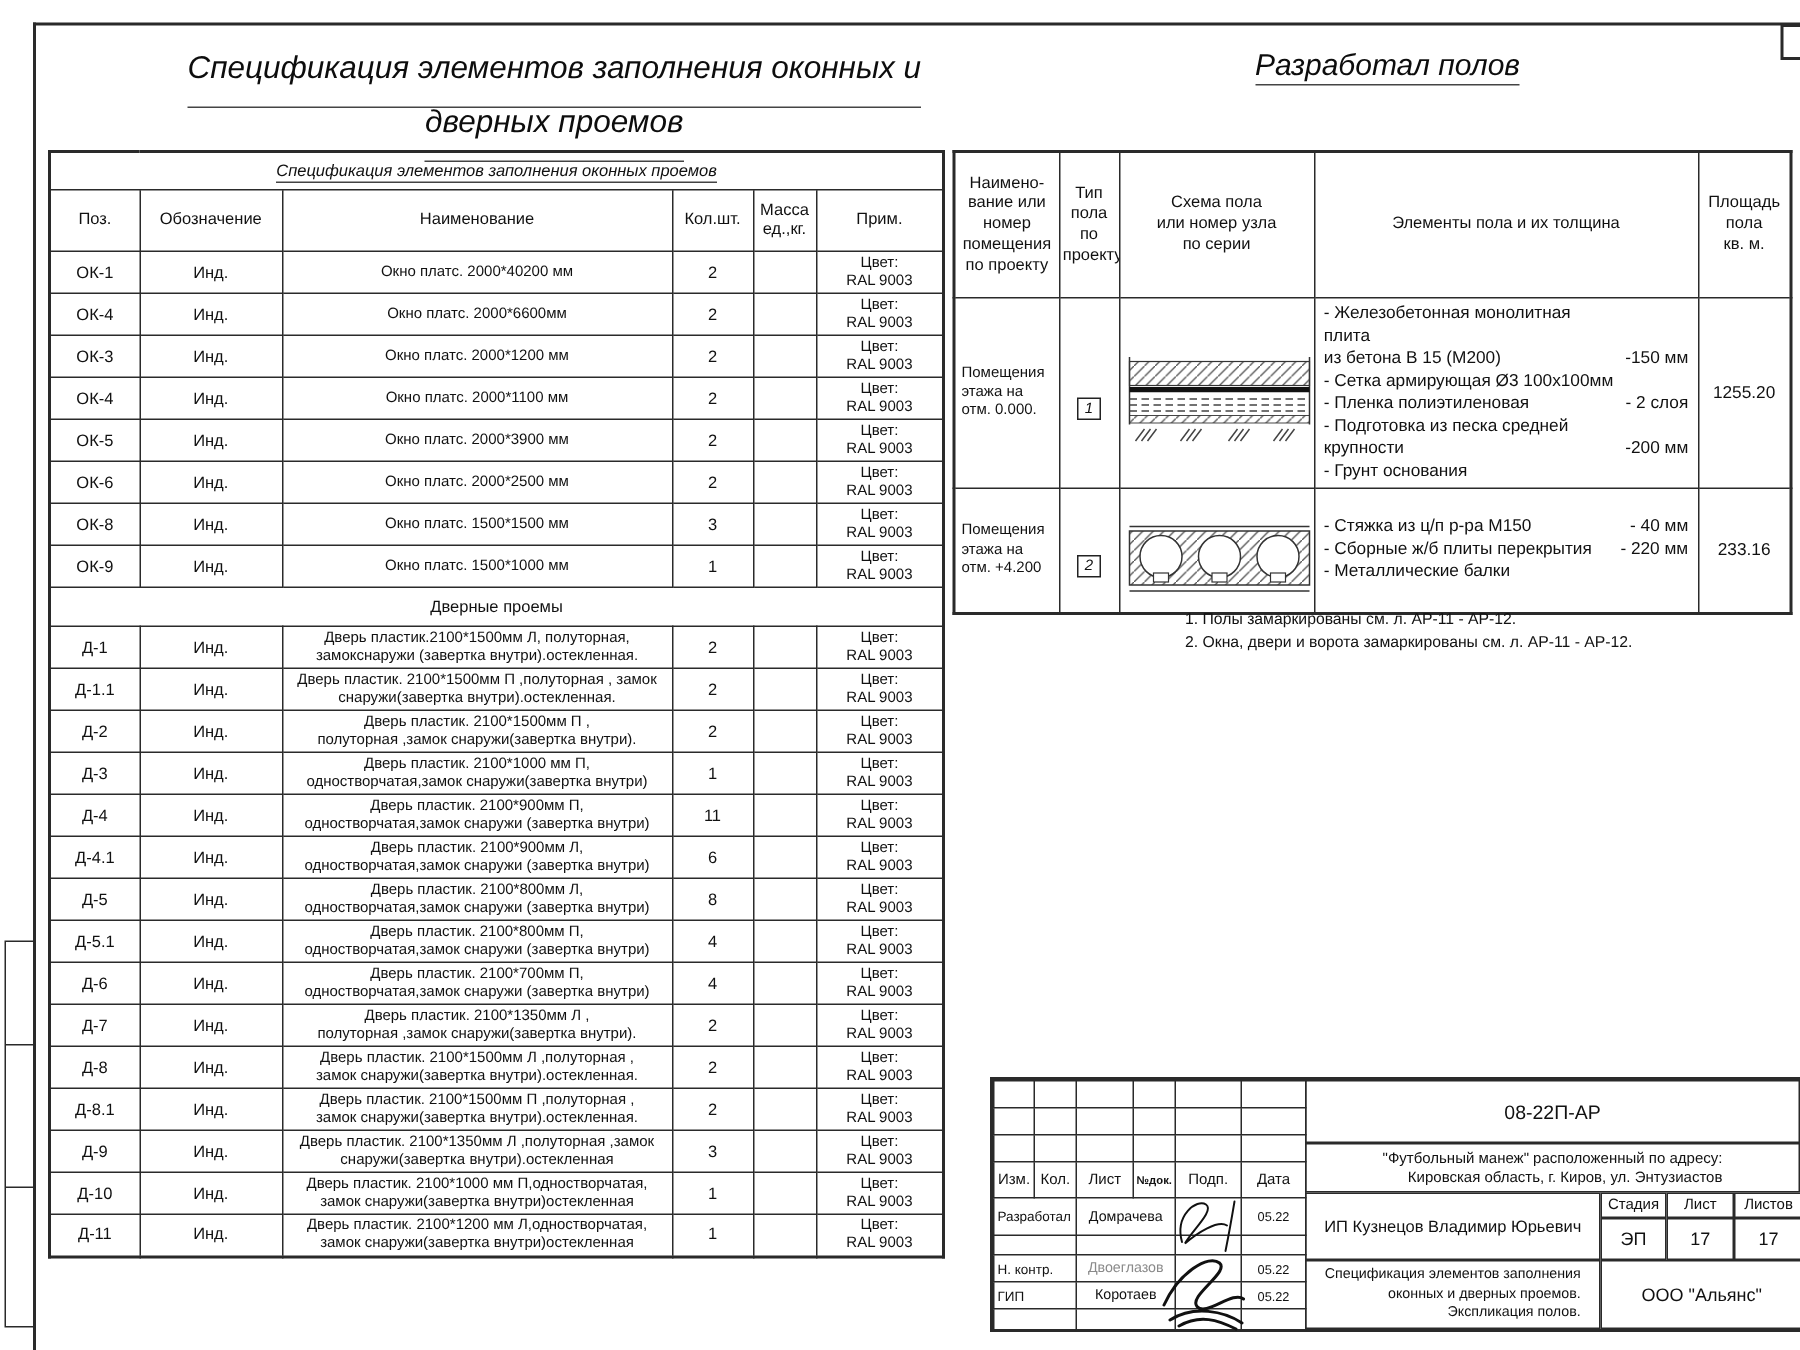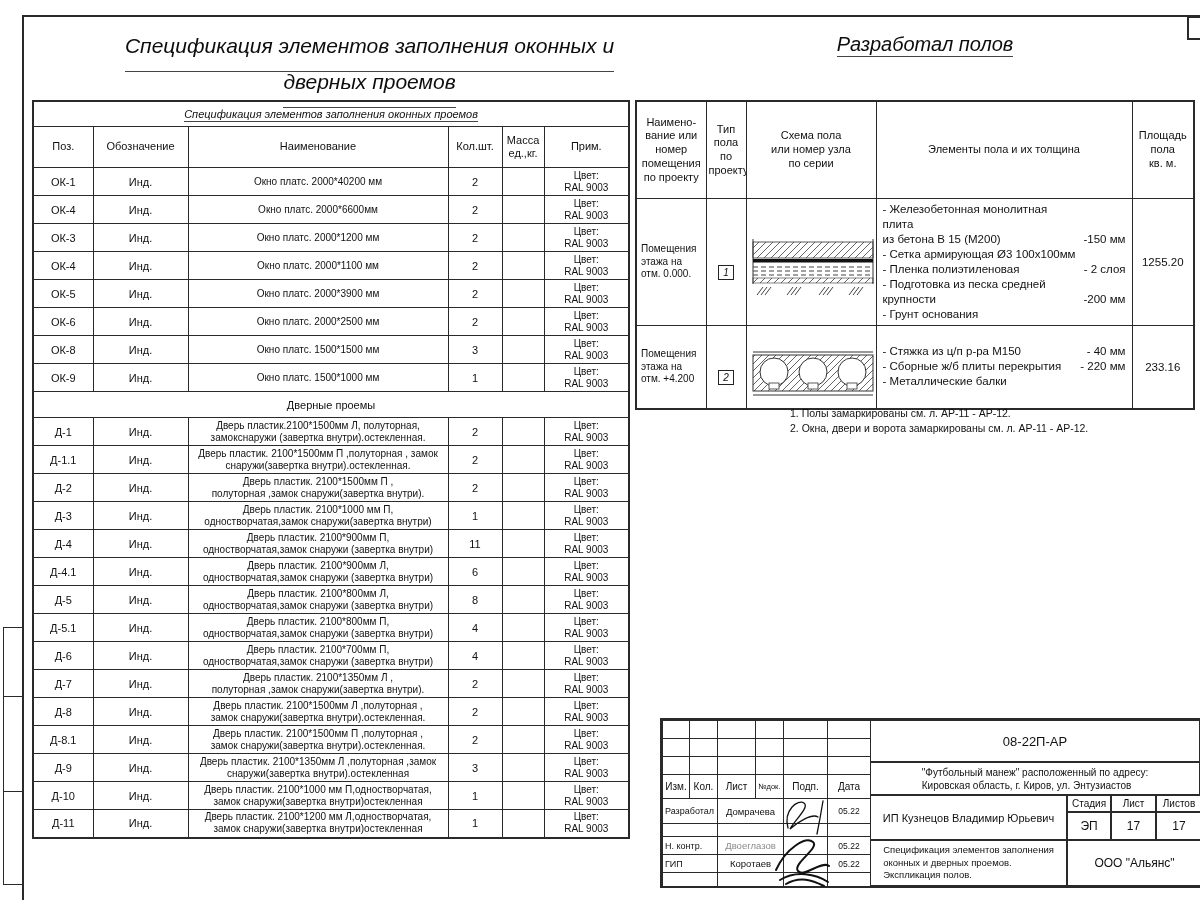--- a/index.html
+++ b/index.html
@@ -53,27 +53,27 @@
   .floor-table .row1{height:120px;}
   .floor-table .row2{height:84px;}
 
   .notes{position:absolute;left:790px;top:406px;font-size:10.5px;line-height:1.45;color:#111;}
 
   .tb{position:absolute;left:660px;top:718px;width:542px;height:170px;
       border:2px solid #2a2a2a;box-sizing:border-box;}
   .tb-grid{position:absolute;left:0;top:0;}
   .tb-grid td{padding:0 1px;}
   .tb-grid .h td{font-size:10px;}
-  .tb-grid .h .ndoc{font-size:7.5px;}
+  .tb-grid .h .ndoc{font-size:7.5px;font-weight:bold;}
   .tb-grid .role{font-size:9px;text-align:left;padding-left:2px;}
   .tb-grid .name{font-size:9.5px;}
   .tb-grid .name.muted{color:#8a8a8a;}
   .tb-grid .date{font-size:8.5px;}
   .tb-cell{position:absolute;border:1px solid #2a2a2a;box-sizing:border-box;
-    display:flex;align-items:center;justify-content:center;text-align:left;}
+    display:flex;align-items:center;justify-content:center;text-align:right;}
   .tb-doc{left:208px;top:0;width:330px;height:42px;font-size:13px;}
   .tb-addr{left:208px;top:42px;width:330px;height:33px;font-size:10px;line-height:1.3;white-space:pre-line;}
   .tb-client{left:208px;top:75px;width:197px;height:45px;font-size:11px;}
   .tb-sh1{left:405px;top:75px;width:44px;height:17px;font-size:10px;}
   .tb-sh2{left:449px;top:75px;width:45px;height:17px;font-size:10px;}
   .tb-sh3{left:494px;top:75px;width:46px;height:17px;font-size:10px;}
   .tb-sv1{left:405px;top:92px;width:44px;height:28px;font-size:12px;}
   .tb-sv2{left:449px;top:92px;width:45px;height:28px;font-size:12px;}
   .tb-sv3{left:494px;top:92px;width:46px;height:28px;font-size:12px;}
   .tb-subject{left:208px;top:120px;width:197px;height:46px;font-size:9.5px;line-height:1.3;white-space:pre-line;}

